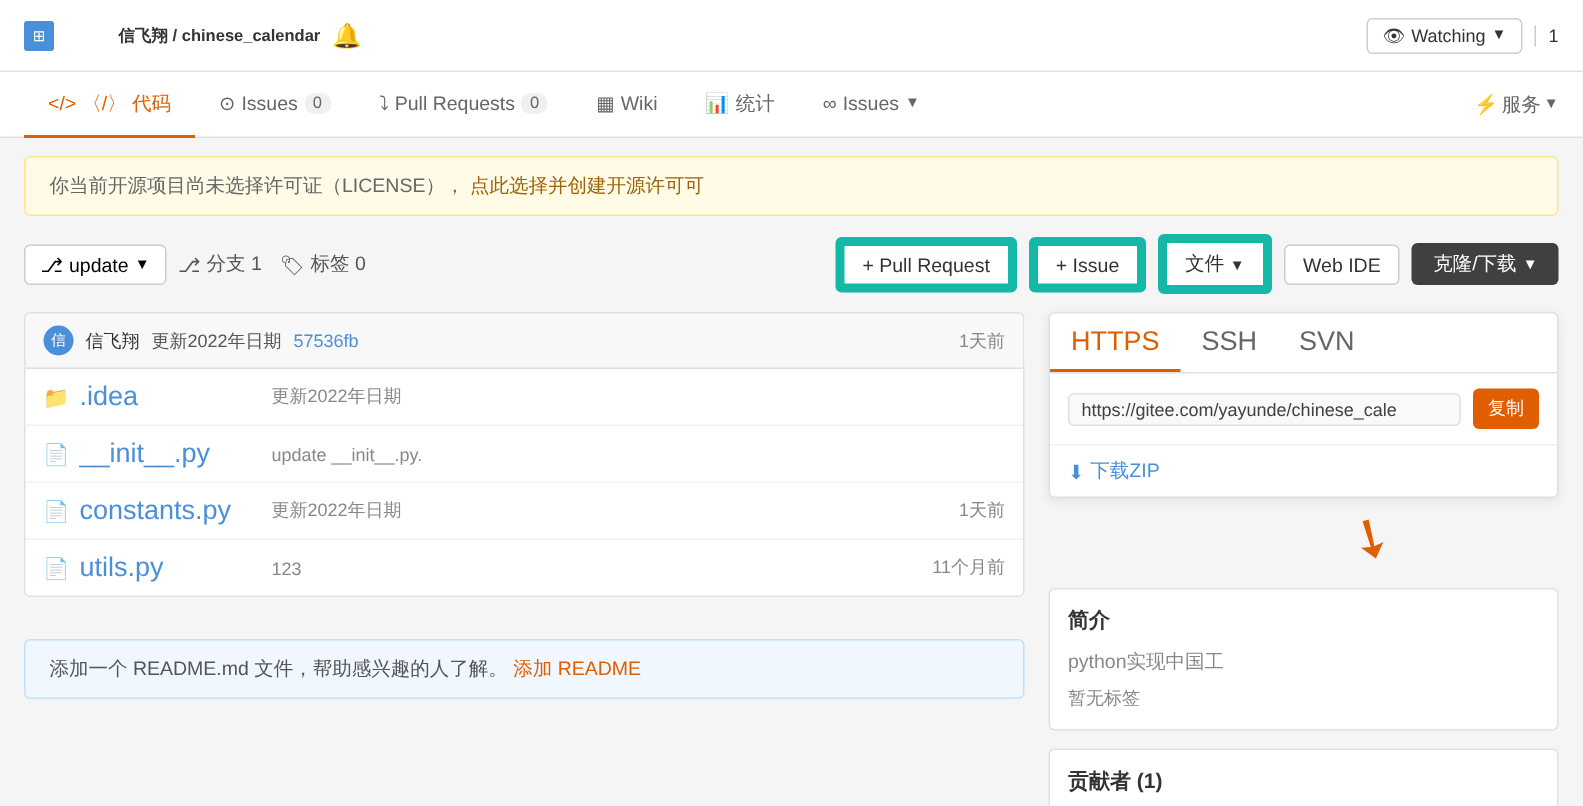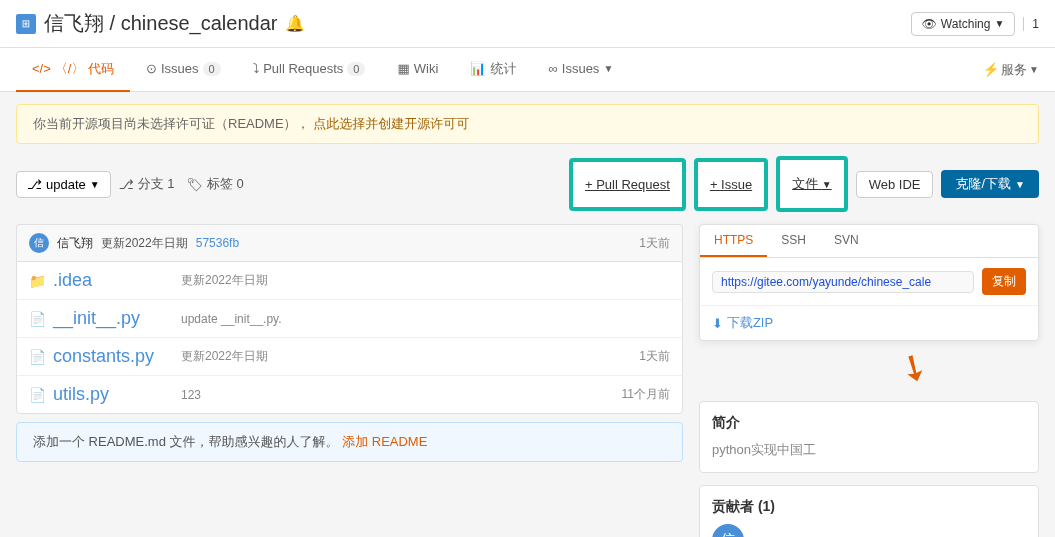--- a/index.html
+++ b/index.html
@@ -2,21 +2,21 @@
 <html><head>
   <meta charset="utf-8">
   <style>
     * { box-sizing: border-box; margin: 0; padding: 0; }
     body { font-family: -apple-system, BlinkMacSystemFont, "Segoe UI", "PingFang SC", "Microsoft YaHei", sans-serif; font-size: 13px; background: #f5f5f5; color: #333; }
 
     
     .header { background: #fff; border-bottom: 1px solid #e0e0e0; padding: 0 16px; display: flex; align-items: center; justify-content: space-between; height: 48px; }
     .header-left { display: flex; align-items: center; gap: 8px; }
     .repo-icon { width: 20px; height: 20px; background: #4a90d9; display: inline-flex; align-items: center; justify-content: center; color: white; font-size: 10px; border-radius: 2px; }
-    .repo-title { font-size: 20px; font-weight: 400; color: #333; }
+    .repo-title { font-size: 11px; font-weight: 700; color: #333; margin-left: 35px; }
     .repo-title a { color: #333; text-decoration: none; }
     .notify-icon { color: #888; font-size: 16px; cursor: pointer; }
     .header-right { display: flex; align-items: center; gap: 8px; }
     .watch-btn { display: flex; align-items: center; gap: 4px; border: 1px solid #ccc; border-radius: 4px; padding: 4px 10px; background: #fff; cursor: pointer; font-size: 12px; color: #333; }
     .watch-btn .eye-icon { font-size: 12px; }
     .watch-count { border-left: 1px solid #ccc; padding-left: 8px; font-size: 12px; color: #333; }
 
     
     .tabs { background: #fff; border-bottom: 1px solid #e0e0e0; padding: 0 16px; display: flex; align-items: center; height: 44px; }
     .tab { padding: 12px 16px; color: #666; cursor: pointer; text-decoration: none; font-size: 13px; display: flex; align-items: center; gap: 4px; border-bottom: 2px solid transparent; }
@@ -30,23 +30,23 @@
     
     .notice { background: #fffbe6; border: 1px solid #ffe58f; border-radius: 4px; padding: 10px 16px; margin-bottom: 12px; font-size: 13px; color: #666; }
     .notice a { color: #a16207; text-decoration: none; font-weight: 500; }
 
     
     .toolbar { display: flex; align-items: center; gap: 8px; margin-bottom: 12px; flex-wrap: wrap; }
     .branch-btn { border: 1px solid #ccc; border-radius: 4px; padding: 5px 10px; background: #fff; cursor: pointer; font-size: 13px; display: flex; align-items: center; gap: 4px; }
     .stats { display: flex; align-items: center; gap: 12px; font-size: 13px; color: #555; }
     .stat-item { display: flex; align-items: center; gap: 4px; cursor: pointer; }
     .toolbar-right { margin-left: auto; display: flex; align-items: center; gap: 8px; }
-    .btn-outline { border: 4px solid #14b8a6; border-radius: 4px; padding: 15px 12px; background: #fff; cursor: pointer; font-size: 13px; color: #333; text-decoration: underline; }
+    .btn-outline { border: 6px solid #14b8a6; border-radius: 4px; padding: 5px 12px; background: #fff; cursor: pointer; font-size: 13px; color: #333; }
     .webide-btn { border: 1px solid #ccc; border-radius: 4px; padding: 5px 12px; background: #fff; cursor: pointer; font-size: 13px; color: #333; }
-    .clone-btn { background: #0369a1; color: white; border: none; border-radius: 4px; padding: 5px 14px; cursor: pointer; font-size: 13px; display: flex; align-items: center; gap: 4px; }
+    .clone-btn { background: #404040; color: white; border: none; border-radius: 4px; padding: 5px 14px; cursor: pointer; font-size: 13px; display: flex; align-items: center; gap: 4px; }
 
     
     .content-area { display: flex; gap: 16px; }
     .repo-content { flex: 1; min-width: 0; }
 
     
     .commit-bar { display: flex; align-items: center; gap: 8px; padding: 8px 12px; background: #f8f8f8; border: 1px solid #e0e0e0; border-bottom: none; border-radius: 4px 4px 0 0; font-size: 12px; color: #666; }
     .commit-avatar { width: 20px; height: 20px; background: #4a90d9; border-radius: 50%; display: inline-flex; align-items: center; justify-content: center; color: white; font-size: 10px; }
     .commit-author { color: #333; font-weight: 500; cursor: pointer; }
     .commit-msg { color: #555; }
@@ -58,37 +58,37 @@
     .file-row { display: flex; align-items: center; padding: 8px 12px; border-bottom: 1px solid #f0f0f0; gap: 8px; }
     .file-row:last-child { border-bottom: none; }
     .file-icon { color: #888; font-size: 14px; width: 16px; text-align: center; }
     .file-name { color: #4a90d9; cursor: pointer; text-decoration: none; font-size: 18px; min-width: 120px; }
     .file-msg { color: #888; font-size: 12px; flex: 1; }
     .file-time { color: #888; font-size: 12px; margin-left: auto; }
 
     
     .clone-panel { position: absolute; right: 256px; top: 200px; width: 340px; background: #fff; border: 1px solid #e0e0e0; border-radius: 4px; box-shadow: 0 4px 12px rgba(0,0,0,0.1); z-index: 100; }
     .clone-tabs { display: flex; border-bottom: 1px solid #e0e0e0; }
-    .clone-tab { padding: 8px 14px; font-size: 12px; cursor: pointer; color: #666; }
+    .clone-tab { padding: 8px 14px; font-size: 18px; cursor: pointer; color: #666; }
     .clone-tab.active { color: #e05d00; border-bottom: 2px solid #e05d00; }
     .clone-url-row { display: flex; align-items: center; gap: 8px; padding: 10px 12px; }
-    .clone-url-input { flex: 1; border: 1px solid #e0e0e0; border-radius: 4px; padding: 3px 8px; font-size: 12px; color: #1d4ed8; background: #f9f9f9; overflow: hidden; text-overflow: ellipsis; white-space: nowrap; }
+    .clone-url-input { flex: 1; border: 1px solid #e0e0e0; border-radius: 4px; padding: 3px 8px; font-size: 12px; color: #404040; background: #f9f9f9; overflow: hidden; text-overflow: ellipsis; white-space: nowrap; }
     .copy-btn { background: #e05d00; color: white; border: none; border-radius: 4px; padding: 5px 10px; cursor: pointer; font-size: 12px; white-space: nowrap; }
     .download-row { padding: 8px 12px; border-top: 1px solid #f0f0f0; }
     .download-link { color: #4a90d9; cursor: pointer; font-size: 13px; display: flex; align-items: center; gap: 4px; }
 
     
     .sidebar-section { background: #fff; border: 1px solid #e0e0e0; border-radius: 4px; margin-bottom: 12px; padding: 12px; }
     .sidebar-title { font-size: 14px; font-weight: 600; color: #333; margin-bottom: 8px; }
     .sidebar-desc { font-size: 13px; color: #888; line-height: 1.5; }
     .sidebar-tag { color: #888; font-size: 12px; margin-top: 6px; }
     .contrib-avatar { width: 32px; height: 32px; background: #4a90d9; border-radius: 50%; display: inline-flex; align-items: center; justify-content: center; color: white; font-size: 14px; cursor: pointer; }
 
     
-    .readme-notice { background: #f0f7ff; border: 1px solid #bde0ff; border-radius: 4px; padding: 10px 16px; margin-top: 8px; font-size: 13px; color: #555; }
+    .readme-notice { background: #f0f7ff; border: 1px solid #bde0ff; border-radius: 4px; padding: 10px 16px; margin-top: 28px; font-size: 13px; color: #555; }
     .readme-notice a { color: #e05d00; text-decoration: none; font-weight: 500; }
 
     .chevron { font-size: 10px; }
   </style>
 </head>
 <body>
 
 <div class="header">
   <div class="header-left">
     <span class="repo-icon">⊞</span>
@@ -140,21 +140,21 @@
   <div class="tab-services">
     <span>⚡</span>
     <span>服务</span>
     <span class="chevron">▼</span>
   </div>
 </div>
 
 <div class="main">
 
   <div class="notice">
-    <span>你当前开源项目尚未选择许可证（README），</span>
+    <span>你当前开源项目尚未选择许可证（LICENSE），</span>
     <a>点此选择并创建开源许可可</a>
   </div>
 
   <div class="toolbar">
     <button class="branch-btn">
       <span>⎇</span>
       <span>update</span>
       <span class="chevron">▼</span>
     </button>
     <div class="stats">
@@ -248,20 +248,21 @@
           </a>
         </div>
       </div>
       
       <div style="margin-top: 6px; color: #e05d00; font-size: 36px; text-align: center; transform: rotate(30deg); display: inline-block; margin-left: 200px;">➘</div>
 
       
       <div class="sidebar-section" style="margin-top: 12px;">
         <div class="sidebar-title">简介</div>
         <div class="sidebar-desc">python实现中国工</div>
+        <div class="sidebar-tag">暂无标签</div>
       </div>
 
       <div class="sidebar-section">
         <div class="sidebar-title">贡献者 (1)</div>
         <span class="contrib-avatar">信</span>
       </div>
 
       
     </div>
   </div>

